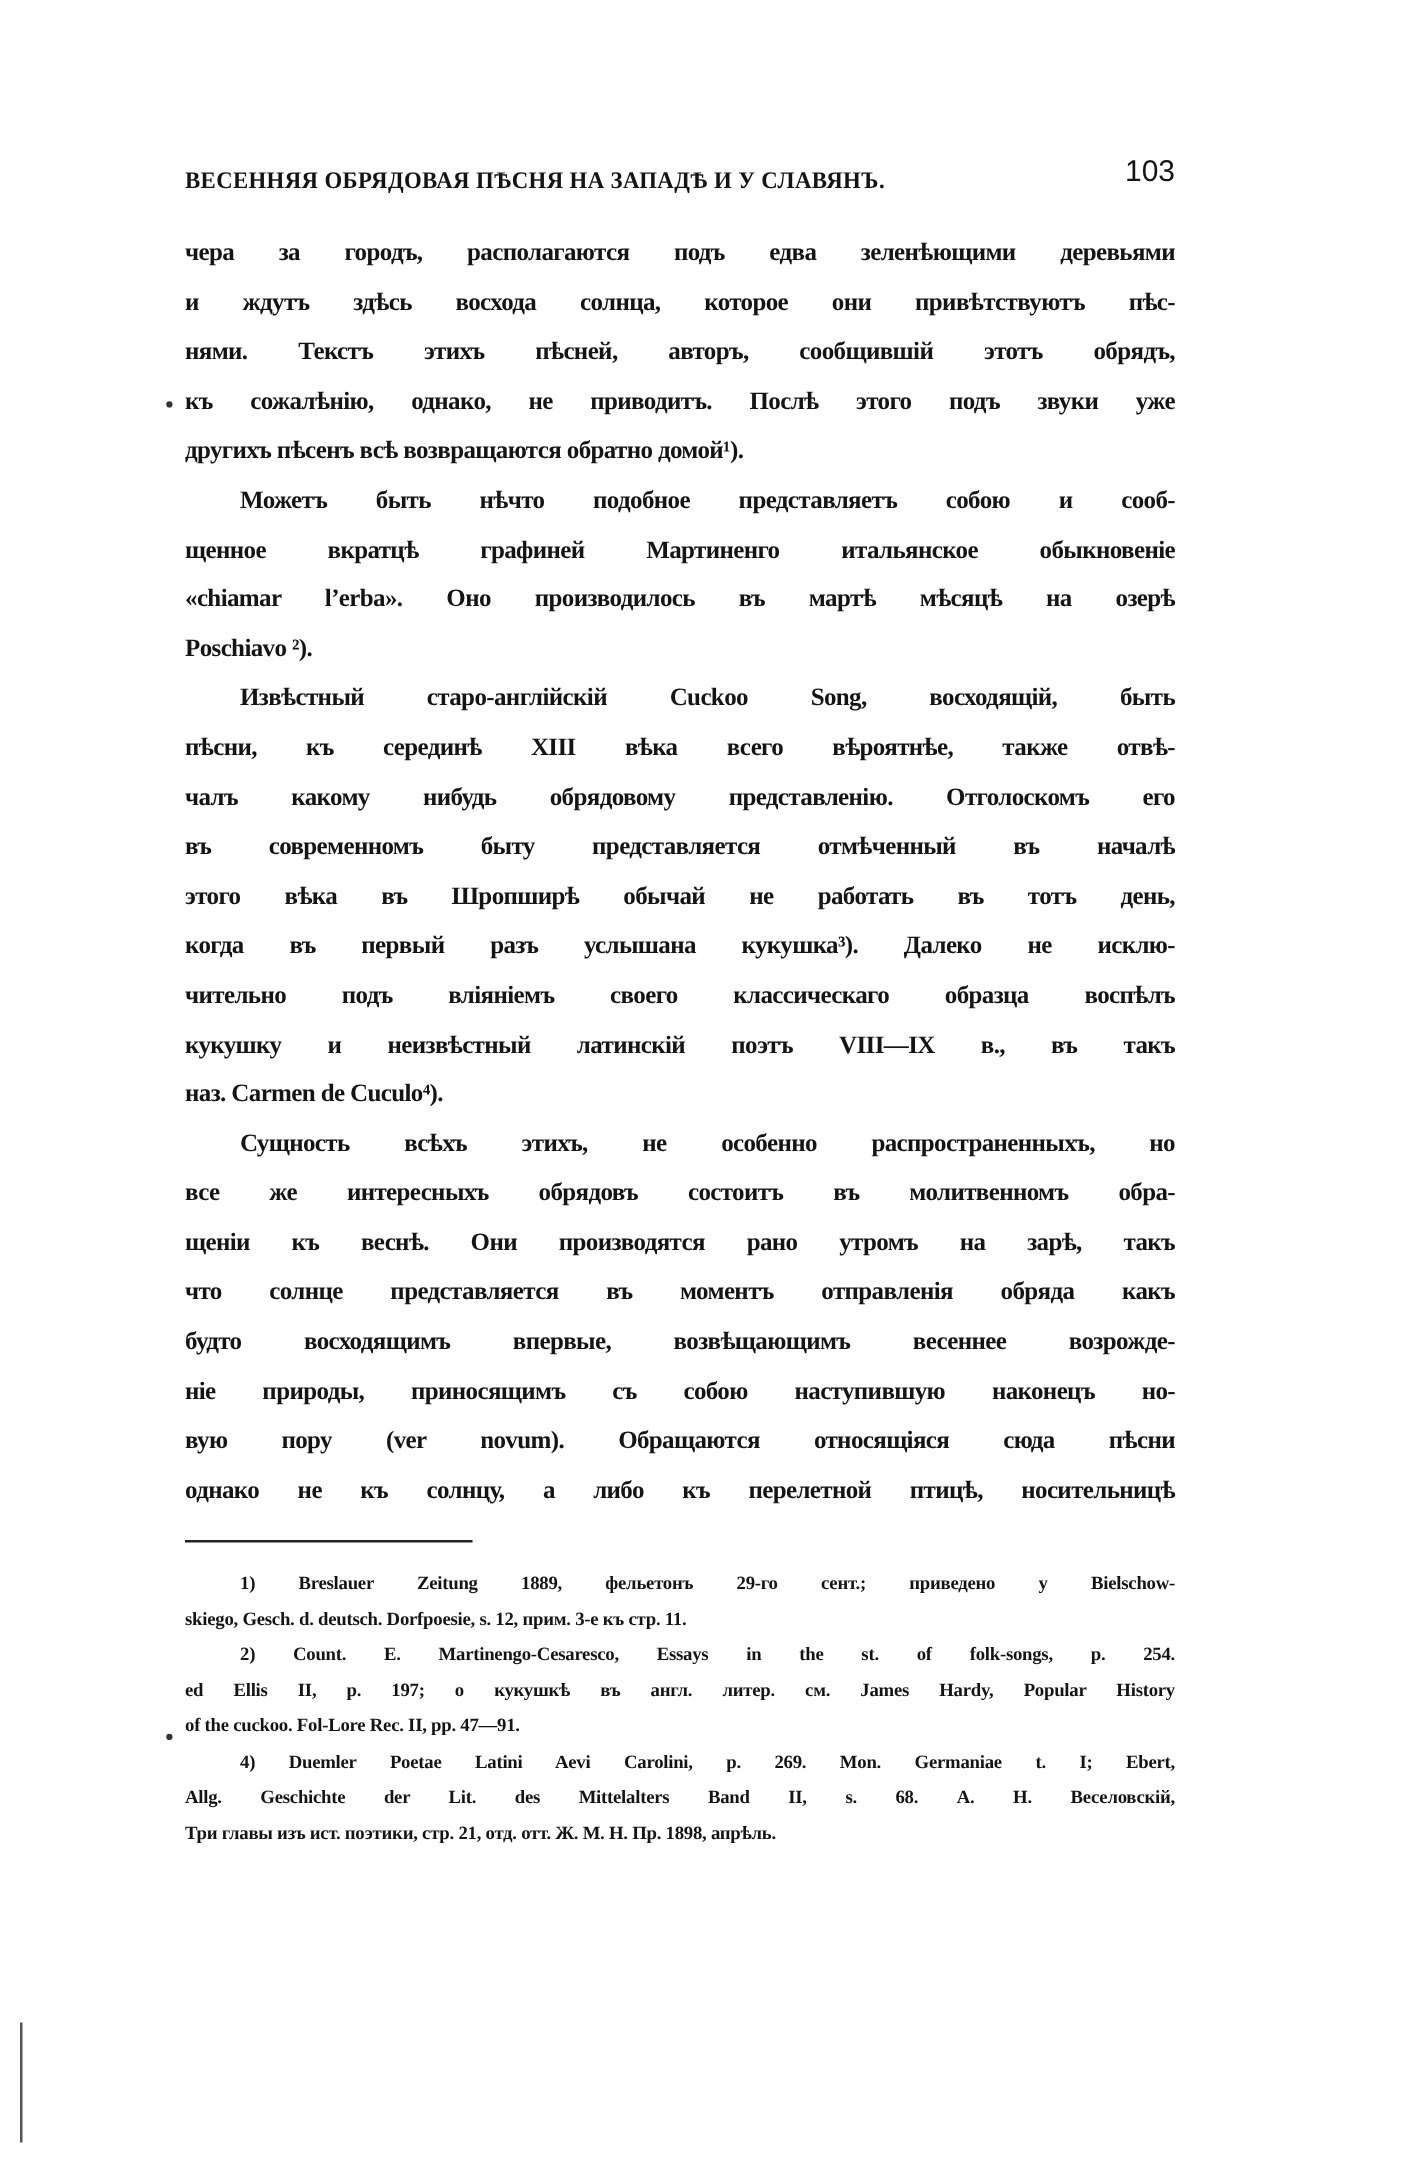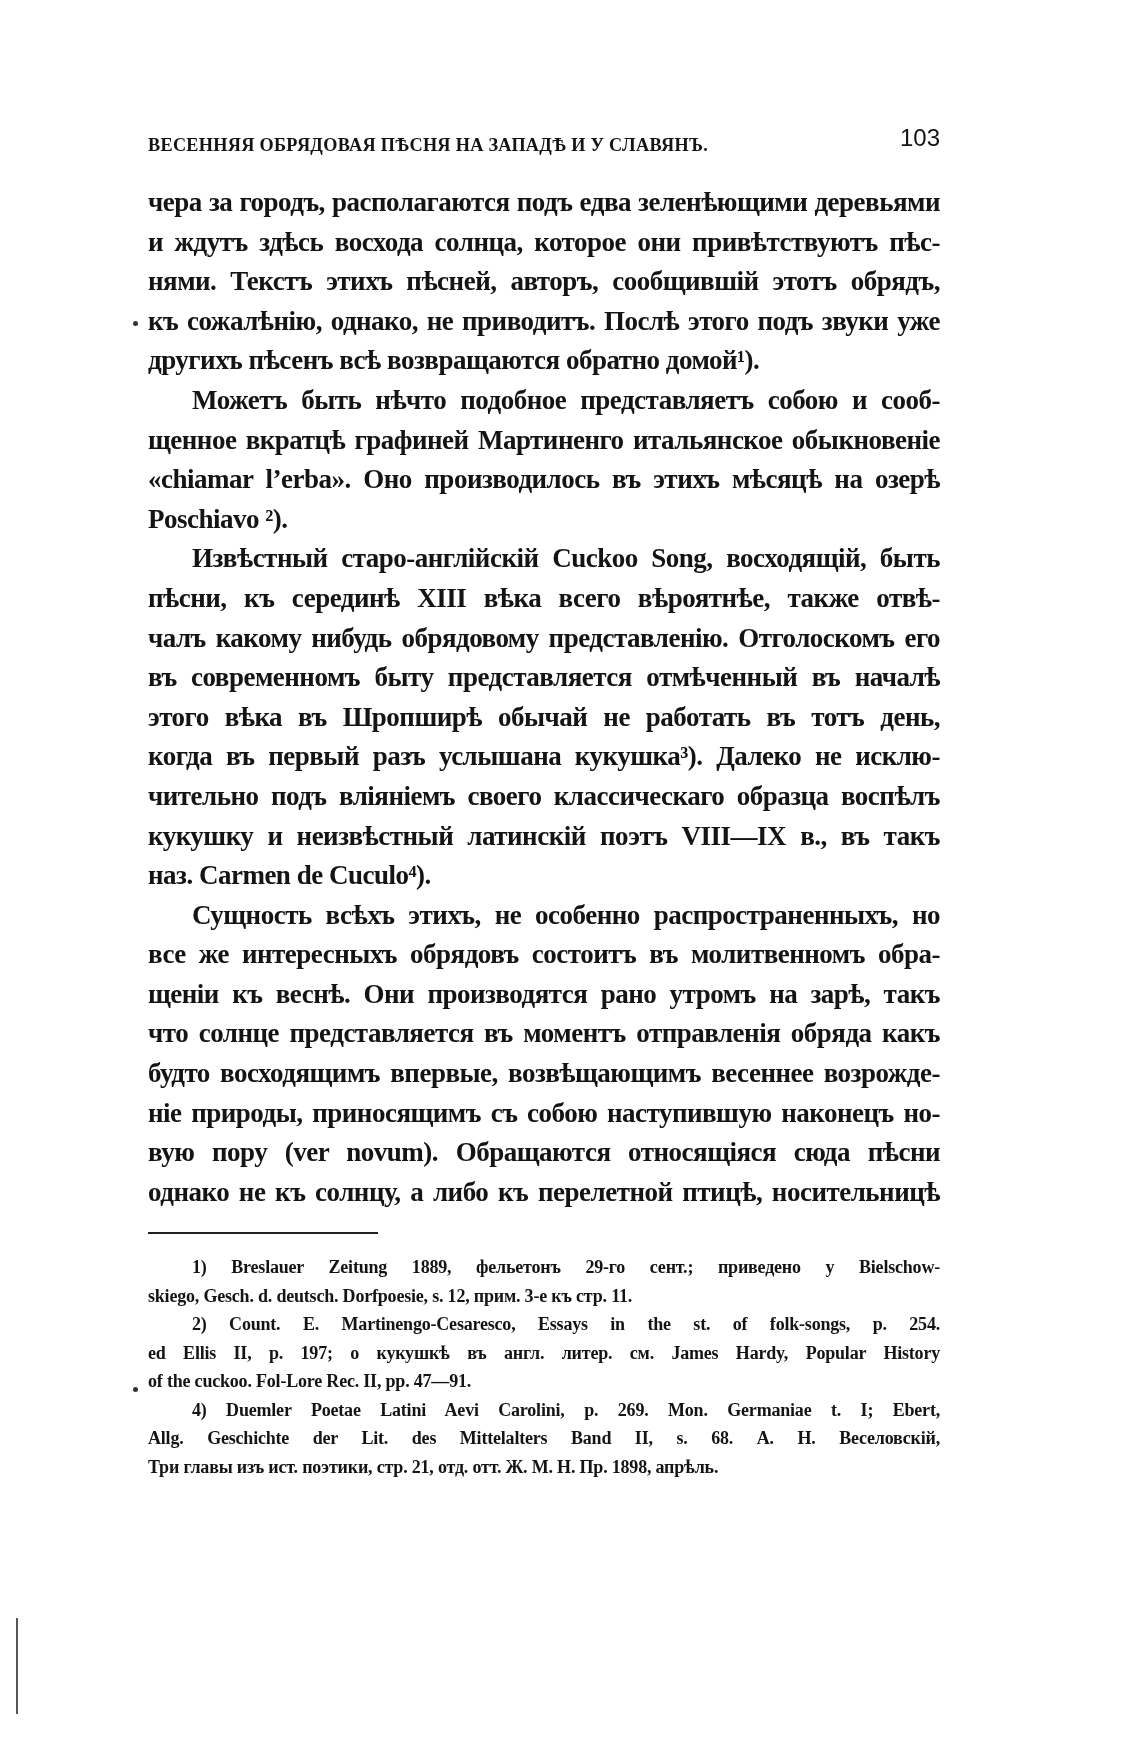--- a/index.html
+++ b/index.html
@@ -4,27 +4,27 @@
 <style>
   html, body { margin:0; padding:0; background:#ffffff; }
   body { width:1140px; height:1739px; position:relative; overflow:hidden;
          font-family:"Liberation Serif", "DejaVu Serif", serif; color:#141414; }
   .page { position:absolute; left:0; top:0; width:927px; height:1739px; }
   .running-head { position:absolute; left:148px; top:128px; width:792px; height:40px; }
   .running-title { position:absolute; left:0; top:6px; font-size:19px; font-weight:bold;
                    letter-spacing:0.3px; white-space:nowrap; transform:scaleX(0.96); transform-origin:left; }
   .page-number { position:absolute; right:0; top:-4px; font-size:24px; font-family:"Liberation Sans","DejaVu Sans",sans-serif; }
   .body-text { position:absolute; left:148px; top:183px; width:792px; }
-  .line { height:39.6px; line-height:39.6px; font-size:27px; font-weight:bold; white-space:nowrap;
+  .line { height:39.6px; line-height:39.6px; font-size:20px; font-weight:bold; white-space:nowrap;
           text-align:justify; text-align-last:justify; letter-spacing:-0.5px; }
   .line.last { text-align-last:left; }
   .line.indent { padding-left:44px; }
   .footnote-rule { position:absolute; left:148px; top:1232px; width:230px; height:2px; background:#222; }
   .footnotes { position:absolute; left:148px; top:1253px; width:792px; }
-  .fn-line { height:28.5px; line-height:28.5px; font-size:18px; font-weight:bold; white-space:nowrap;
+  .fn-line { height:28.5px; line-height:28.5px; font-size:15px; font-weight:bold; white-space:nowrap;
              text-align:justify; text-align-last:justify; letter-spacing:-0.2px; }
   .fn-line.last { text-align-last:left; }
   .fn-line.indent { padding-left:44px; }
   .margin-dot { position:absolute; width:5px; height:5px; border-radius:50%; background:#333; }
   .edge-line { position:absolute; left:16px; top:1618px; width:2px; height:96px; background:#555; }
 </style>
 </head>
 <body>
 
 <div class="page">
@@ -34,21 +34,21 @@
   </div>
 
   <div class="body-text" id="body-text">
       <div class="line">чера за городъ, располагаются подъ едва зеленѣющими деревьями</div>
       <div class="line">и ждутъ здѣсь восхода солнца, которое они привѣтствуютъ пѣс-</div>
       <div class="line">нями. Текстъ этихъ пѣсней, авторъ, сообщившій этотъ обрядъ,</div>
       <div class="line">къ сожалѣнію, однако, не приводитъ. Послѣ этого подъ звуки уже</div>
       <div class="line last">другихъ пѣсенъ всѣ возвращаются обратно домой¹).</div>
       <div class="line indent">Можетъ быть нѣчто подобное представляетъ собою и сооб-</div>
       <div class="line">щенное вкратцѣ графиней Мартиненго итальянское обыкновеніе</div>
-      <div class="line">«chiamar l’erba». Оно производилось въ этихъ мѣсяцѣ на озерѣ</div>
+      <div class="line">«chiamar l’erba». Оно производилось въ мартѣ мѣсяцѣ на озерѣ</div>
       <div class="line last">Poschiavo ²).</div>
       <div class="line indent">Извѣстный старо-англійскій Cuckoo Song, восходящій, быть</div>
       <div class="line">пѣсни, къ серединѣ XIII вѣка всего вѣроятнѣе, также отвѣ-</div>
       <div class="line">чалъ какому нибудь обрядовому представленію. Отголоскомъ его</div>
       <div class="line">въ современномъ быту представляется отмѣченный въ началѣ</div>
       <div class="line">этого вѣка въ Шропширѣ обычай не работать въ тотъ день,</div>
       <div class="line">когда въ первый разъ услышана кукушка³). Далеко не исклю-</div>
       <div class="line">чительно подъ вліяніемъ своего классическаго образца воспѣлъ</div>
       <div class="line">кукушку и неизвѣстный латинскій поэтъ VIII—IX в., въ такъ</div>
       <div class="line last">наз. Carmen de Cuculo⁴).</div>

